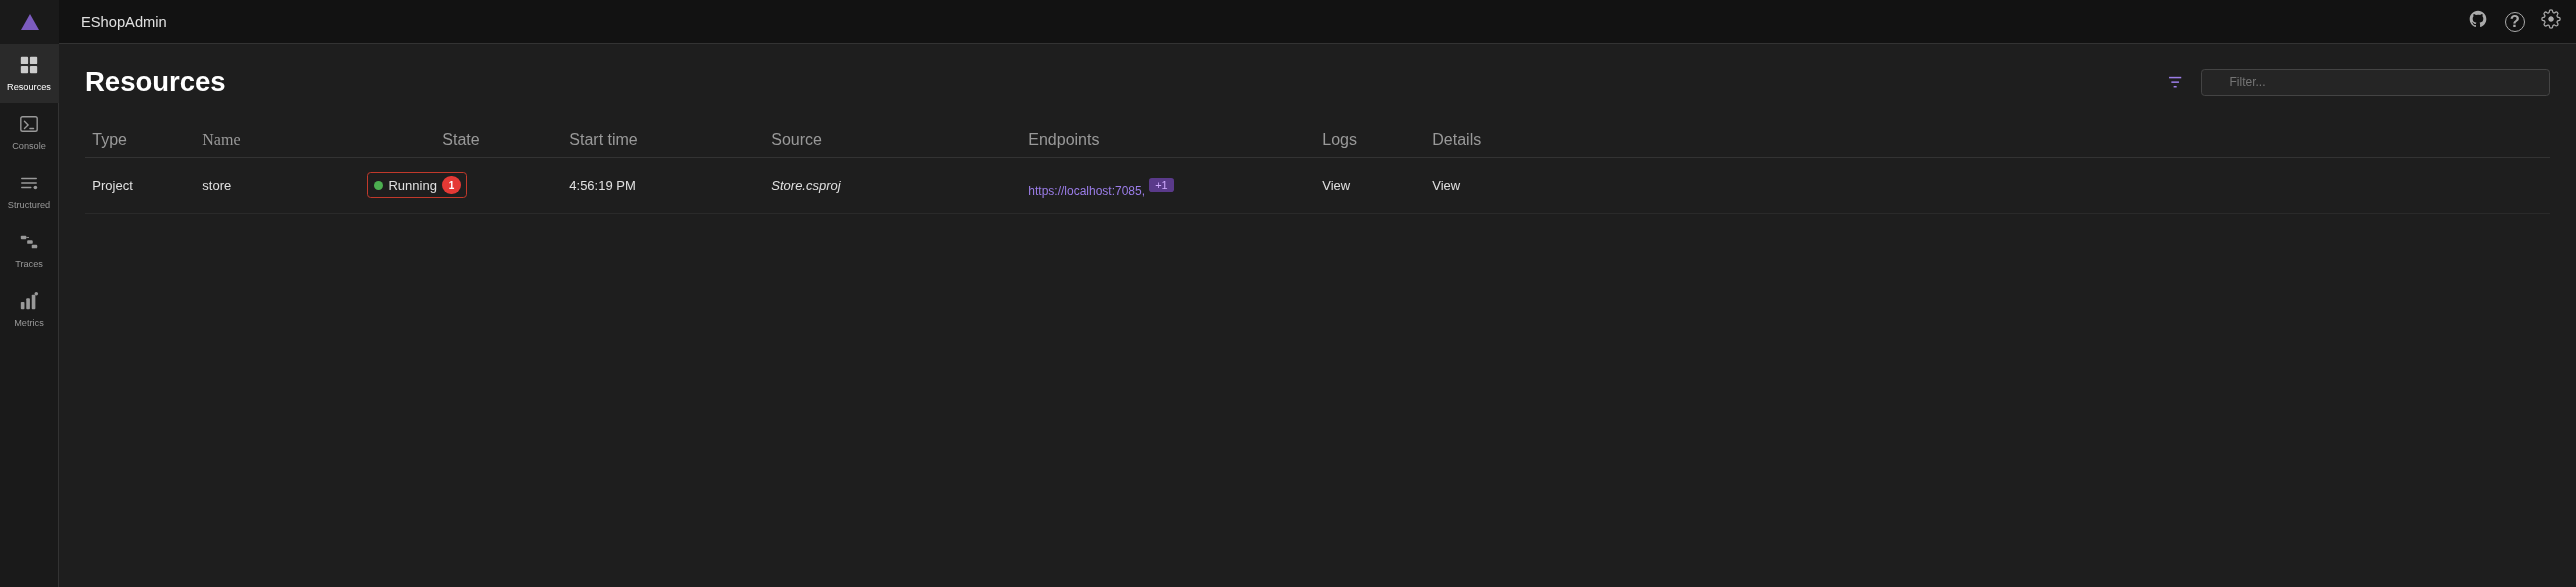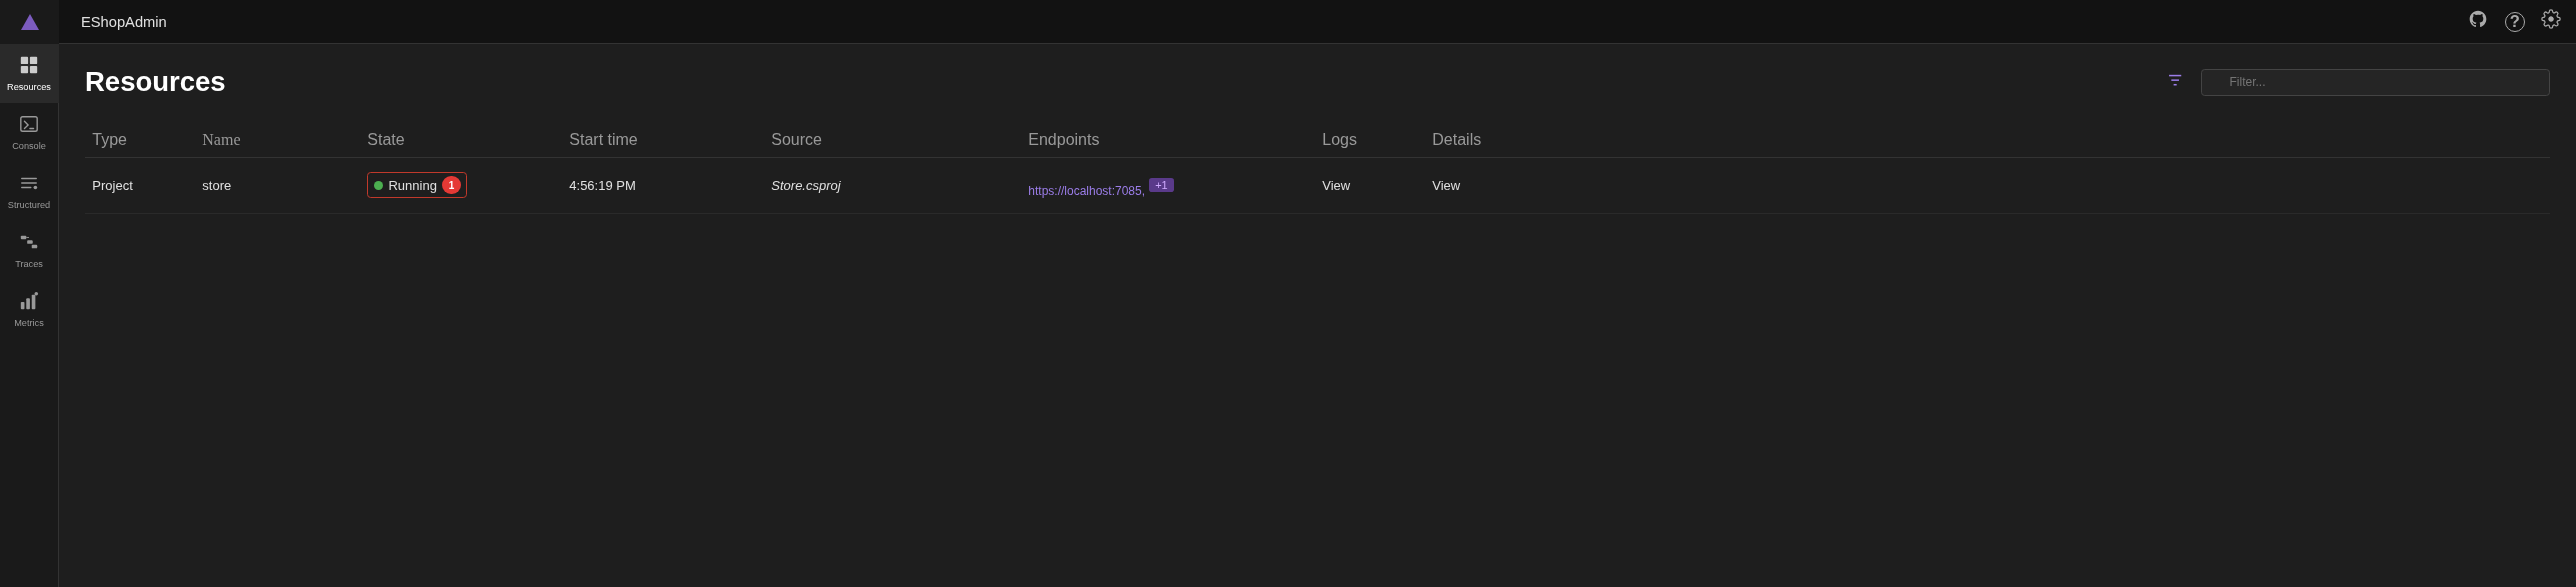--- a/index.html
+++ b/index.html
@@ -180,21 +180,21 @@
         <circle cx="12" cy="12" r="3" fill="#aaa"></circle>
       </svg>
     </span>
   </div>
 </div>
 
 <div style="position:absolute;top:44px;left:59px;right:0;bottom:0;background:#1e1e1e;padding:22px 26px;overflow:hidden;">
 
   <div style="display:flex;align-items:center;justify-content:space-between;margin-bottom:26px;">
     <h1 style="font-size:27.5px;font-weight:600;color:#fff;">Resources</h1>
-    <div style="display:flex;align-items:center;gap:17px;">
+    <div style="display:flex;align-items:flex-end;gap:17px;">
       <span style="color:#9b7de8;font-size:16.5px;cursor:pointer;">
         <svg width="18.3" height="18.3" viewBox="0 0 24 24" fill="none" stroke="#9b7de8" stroke-width="2">
           <line x1="4" y1="6" x2="20" y2="6"></line>
           <line x1="7" y1="12" x2="17" y2="12"></line>
           <line x1="10" y1="18" x2="14" y2="18"></line>
         </svg>
       </span>
       <div class="filter-wrapper" style="position:relative;display:flex;align-items:center;">
         <svg style="position:absolute;left:7.3px;color:#666;" width="13" height="13" viewBox="0 0 24 24" fill="none" stroke="#666" stroke-width="2">
           <circle cx="11" cy="11" r="8"></circle>
@@ -203,21 +203,21 @@
         <input type="text" class="filter-input" style="background: rgb(37, 37, 37); border: 0.9px solid rgb(68, 68, 68); border-radius: 3.7px; padding: 5.5px 11px 5.5px 27.5px; color: rgb(153, 153, 153); font-size: 12px; width: 349px; outline: none;" placeholder="Filter...">
       </div>
     </div>
   </div>
 
   <div class="table">
 
     <div style="display:grid;grid-template-columns:110px 165px 202px 202px 257px 294px 110px 110px;padding:7.3px 0;border-bottom:0.9px solid #333;color:#999;font-size:16px;">
       <div style="padding:0 7.3px;">Type</div>
       <div style="padding:0 7.3px;font-family:Liberation Serif, serif;">Name</div>
-      <div style="padding:0 7.3px;">State</div>
+      <div style="padding:0 7.3px;text-align:center;">State</div>
       <div style="padding:0 7.3px;">Start time</div>
       <div style="padding:0 7.3px;">Source</div>
       <div style="padding:0 7.3px;">Endpoints</div>
       <div style="padding:0 7.3px;">Logs</div>
       <div style="padding:0 7.3px;">Details</div>
     </div>
 
     <div style="display:grid;grid-template-columns:110px 165px 202px 202px 257px 294px 110px 110px;padding:14.7px 0;border-bottom:0.9px solid #2a2a2a;align-items:center;">
       <div style="padding:0 7.3px;color:#e0e0e0;">Project</div>
       <div style="padding:0 7.3px;color:#e0e0e0;">store</div>

